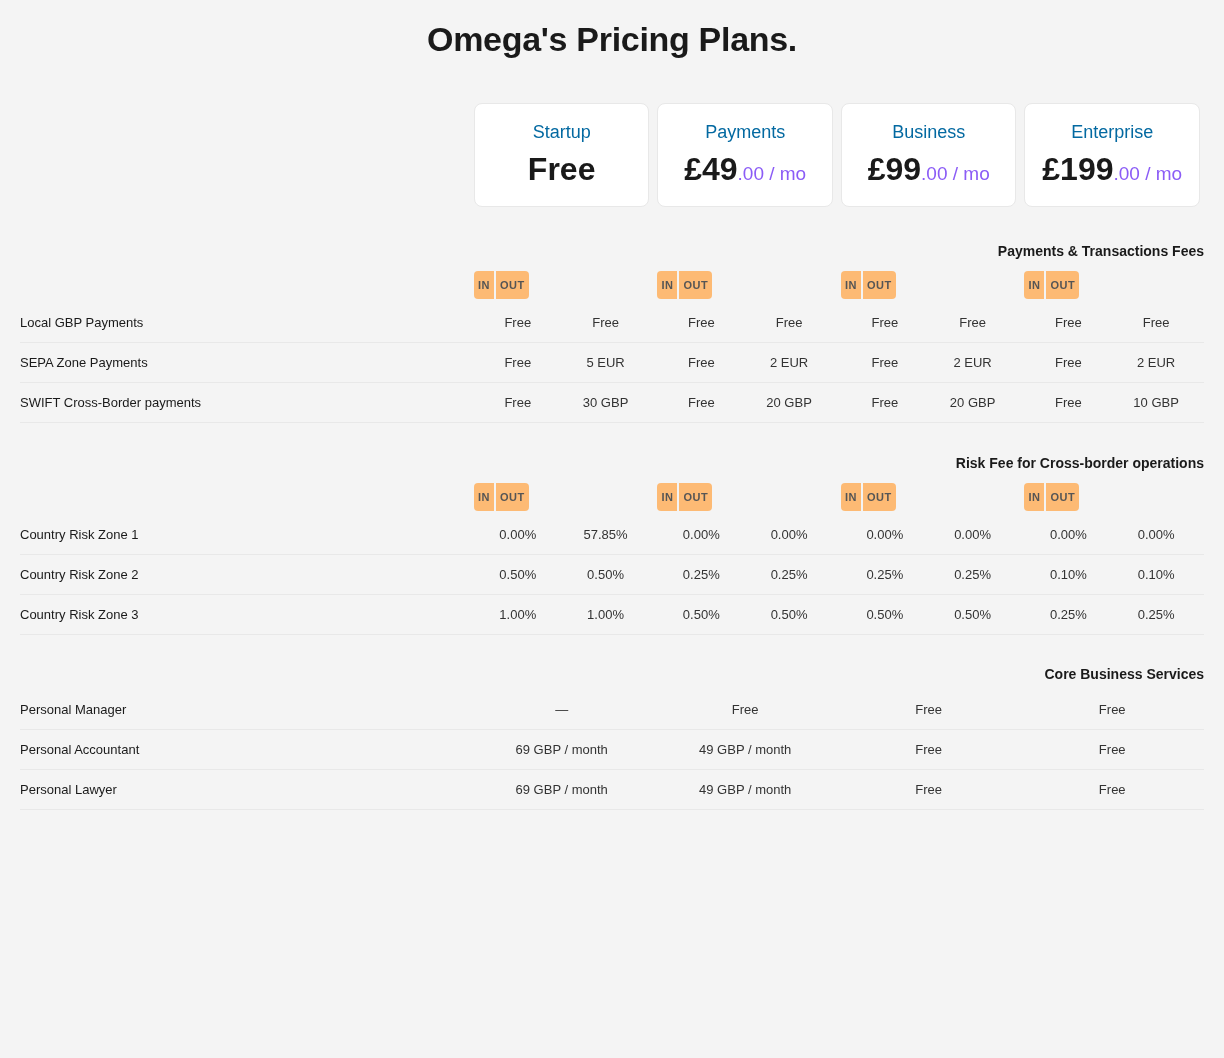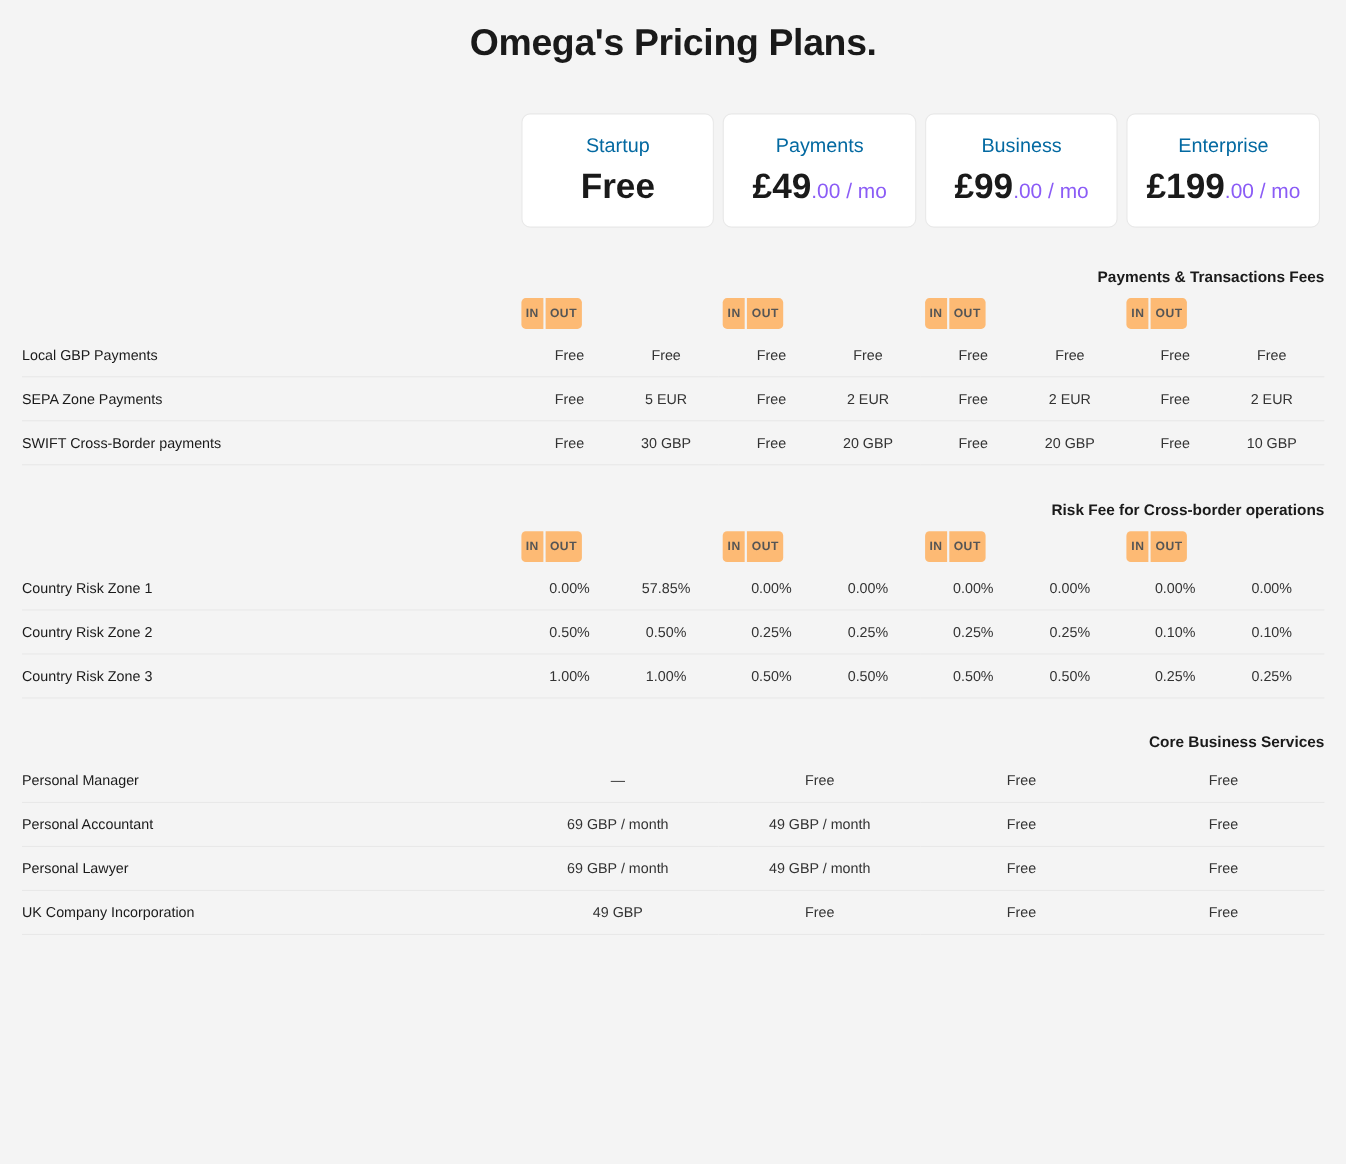--- a/index.html
+++ b/index.html
@@ -439,26 +439,19 @@
           <td class="single-val-cell" style="padding:12px 4px;">Free</td>
           <td class="single-val-cell" style="padding:12px 4px;">Free</td>
         </tr>
         <tr class="data-row">
           <td class="feature-cell">Personal Lawyer</td>
           <td class="single-val-cell" style="padding:12px 4px;">69 GBP / month</td>
           <td class="single-val-cell" style="padding:12px 4px;">49 GBP / month</td>
           <td class="single-val-cell" style="padding:12px 4px;">Free</td>
           <td class="single-val-cell" style="padding:12px 4px;">Free</td>
         </tr>
-        <tr class="data-row">
-          <td class="feature-cell">UK Company Incorporation</td>
-          <td class="single-val-cell" style="padding:12px 4px;">49 GBP</td>
-          <td class="single-val-cell" style="padding:12px 4px;">Free</td>
-          <td class="single-val-cell" style="padding:12px 4px;">Free</td>
-          <td class="single-val-cell" style="padding:12px 4px;">Free</td>
-        </tr>
         <tr class="section-spacer-row">
           <td colspan="5" style="height:30px;"></td>
         </tr>
       </tbody>
   </table>
 
 </div>
 
 </body></html>

